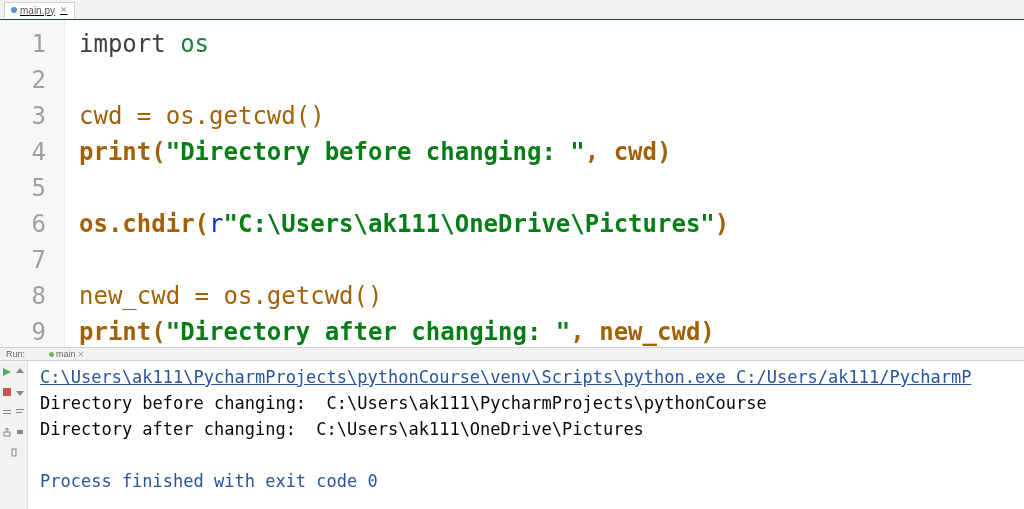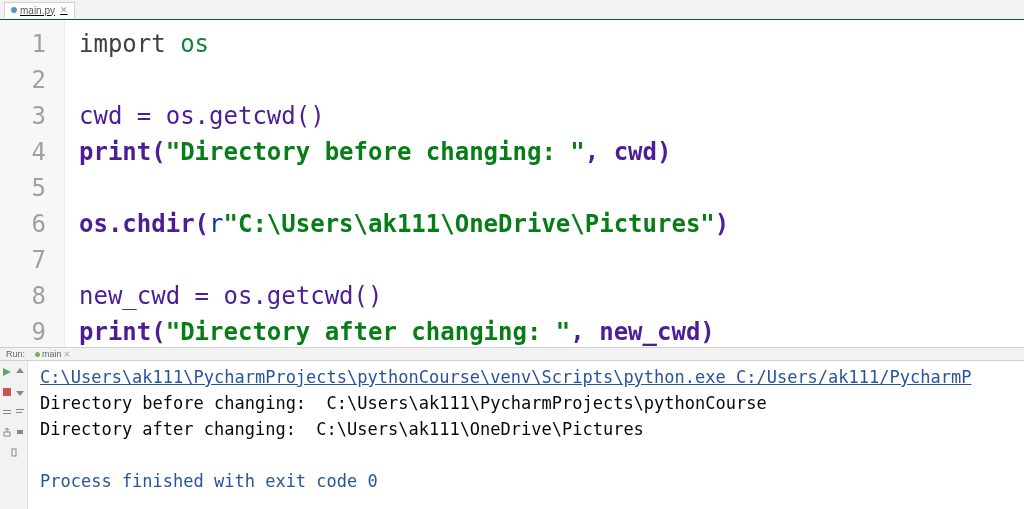--- a/index.html
+++ b/index.html
@@ -8,26 +8,26 @@
 .tab-bar { height: 20px; background: #f2f2f2; border-bottom: 1px solid #14532d; display: flex; align-items: center; padding-left: 4px; font-size: 10px; text-decoration: underline; }
 .tab { display: flex; align-items: center; gap: 3px; padding: 2px 6px; background: #fff; border: 1px solid #d0d0d0; border-bottom: none; color: #555; }
 .tab .dot { width: 6px; height: 6px; border-radius: 50%; background: #5896c9; }
 .tab .close { color: #999; margin-left: 2px; font-size: 9px; }
 
 .editor { flex: 1; display: flex; background: #fff; overflow: hidden; }
 .gutter { width: 65px; background: #f7f7f7; color: #a0a0a0; font-family: 'Menlo','Consolas',monospace; font-size: 24px; text-align: right; padding-right: 18px; padding-top: 6px; line-height: 36px; user-select: none; border-right: 1px solid #eee; }
 .code { flex: 1; font-family: 'Menlo','Consolas',monospace; font-size: 24px; line-height: 36px; padding: 6px 0 0 14px; white-space: pre; }
 .k-import { color: #404040; }
 .k-name { color: #15803d; }
-.k-call { color: #4c1d95; margin-top: 20px; }
+.k-call { color: #a16207; margin-top: 20px; }
 .k-str { color: #067d17; font-weight: bold; }
 .k-prefix { color: #0033b3; }
 .bold { font-weight: bold; }
 
-.panel-header { height: 14px; background: #f2f2f2; border-top: 1px solid #d0d0d0; border-bottom: 1px solid #d0d0d0; font-size: 9px; color: #666; display: flex; align-items: center; padding-left: 6px; gap: 10px; }
+.panel-header { height: 14px; background: #f2f2f2; border-top: 1px solid #d0d0d0; border-bottom: 1px solid #d0d0d0; font-size: 9px; color: #666; display: flex; align-items: center; padding-left: 6px; gap: 24px; }
 .panel-header .mini-tab { display: flex; align-items: center; gap: 2px; }
 .panel-header .dot2 { width: 5px; height: 5px; border-radius: 50%; background: #7aae5e; }
 
 .run-panel { flex: 0 0 auto; display: flex; background: #fff; height: 148px; }
 .tool-col { width: 28px; background: #f2f2f2; display: flex; flex-direction: column; align-items: center; padding-top: 2px; gap: 2px; border-right: 1px solid #e0e0e0; }
 .tool-col svg { width: 10px; height: 10px; }
 .tool-row { display: flex; gap: 3px; }
 
 .console { flex: 1; font-family: 'Menlo','Consolas',monospace; font-size: 17px; line-height: 26px; padding: 3px 0 0 12px; color: #080808; white-space: pre; overflow: hidden; }
 .cmd { color: #28549c; text-decoration: underline; }

